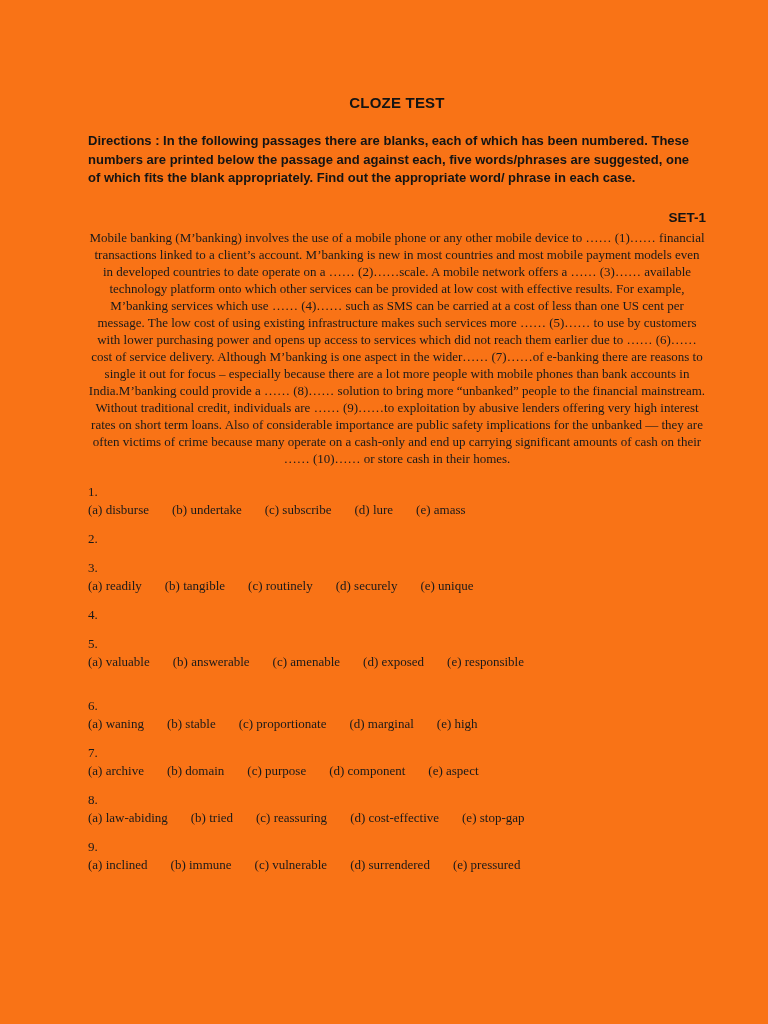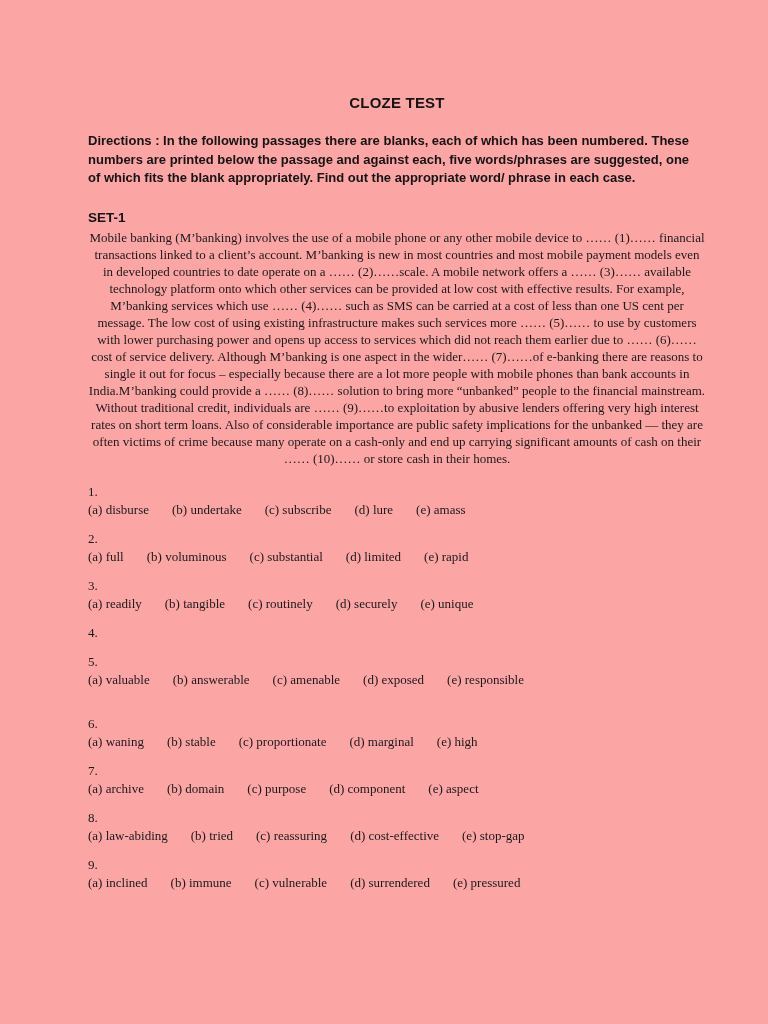--- a/index.html
+++ b/index.html
@@ -2,41 +2,42 @@
 <html><head>
 <meta charset="utf-8">
 <style>
   * { box-sizing: border-box; }
   html, body { margin: 0; padding: 0; background: #ffffff; }
   .page {
     position: relative;
     width: 768px;
     height: 1024px;
     margin: 0 auto;
-    background: #fca5a5;
+    background: #f97316;
     color: #161616;
     padding: 94px 62px 0 88px;
     overflow: hidden;
   }
   .title {
     margin: 0;
     text-align: center;
     font: bold 15px/17px "Liberation Sans", sans-serif;
     color: #141414;
     letter-spacing: .2px;
   }
   .directions {
     margin: 21px 12px 0 0;
     font: bold 13px/18.5px "Liberation Sans", sans-serif;
     color: #141414;
   }
   .set-label {
     margin: 21px 0 0 0;
     font: bold 13.5px/17px "Liberation Sans", sans-serif;
     color: #141414;
+    text-align: right;
   }
   .passage {
     margin: 3px 0 0 0;
     font: 13px/17px "Liberation Serif", serif;
     color: #1a1a1a;
     text-align: center;
   }
   .questions { margin-top: 16px; }
   .question + .question { margin-top: 11px; }
   .question:nth-child(6), .question:nth-child(10) { margin-top: 26px; }
@@ -67,27 +68,20 @@
         <div class="q-options">
           <span class="option">(a) disburse</span>
           <span class="option">(b) undertake</span>
           <span class="option">(c) subscribe</span>
           <span class="option">(d) lure</span>
           <span class="option">(e) amass</span>
         </div>
       </div>
       <div class="question">
         <div class="q-num">2.</div>
-        <div class="q-options">
-          <span class="option">(a) full</span>
-          <span class="option">(b) voluminous</span>
-          <span class="option">(c) substantial</span>
-          <span class="option">(d) limited</span>
-          <span class="option">(e) rapid</span>
-        </div>
       </div>
       <div class="question">
         <div class="q-num">3.</div>
         <div class="q-options">
           <span class="option">(a) readily</span>
           <span class="option">(b) tangible</span>
           <span class="option">(c) routinely</span>
           <span class="option">(d) securely</span>
           <span class="option">(e) unique</span>
         </div>

